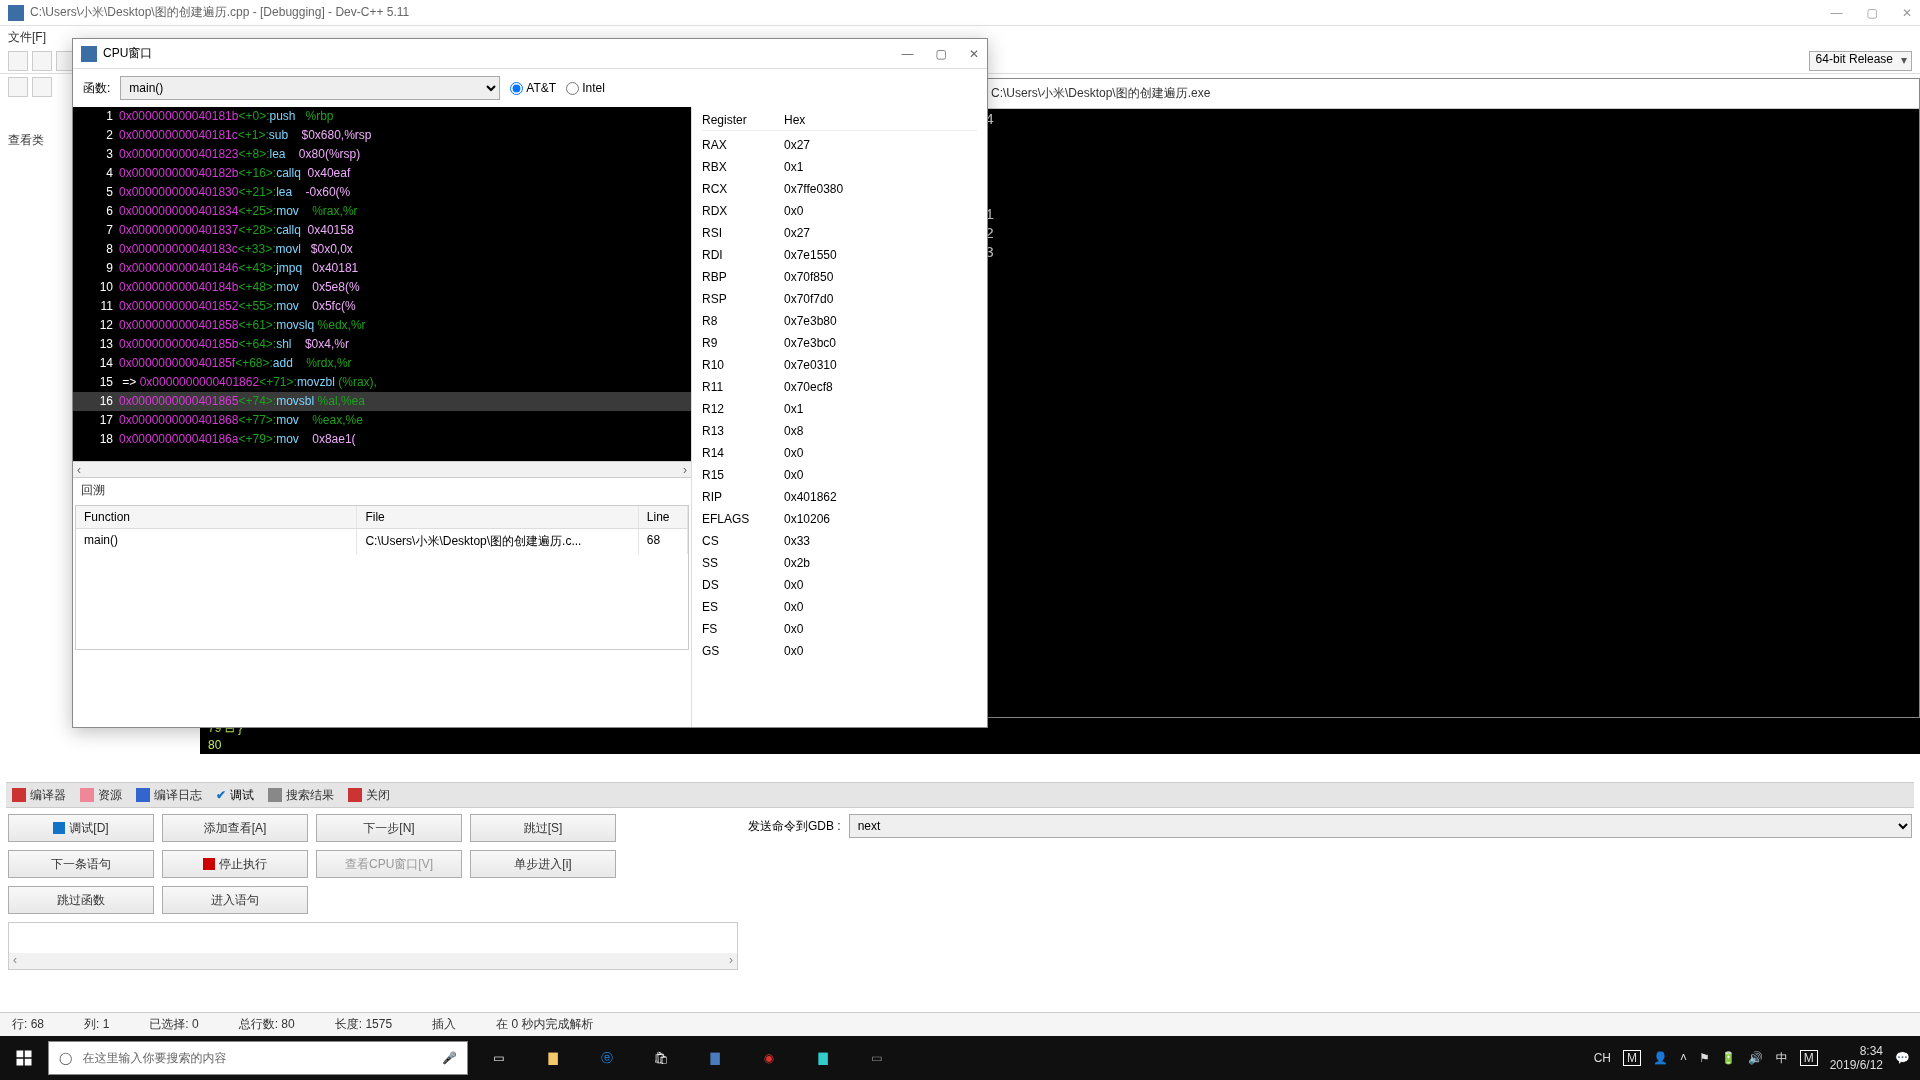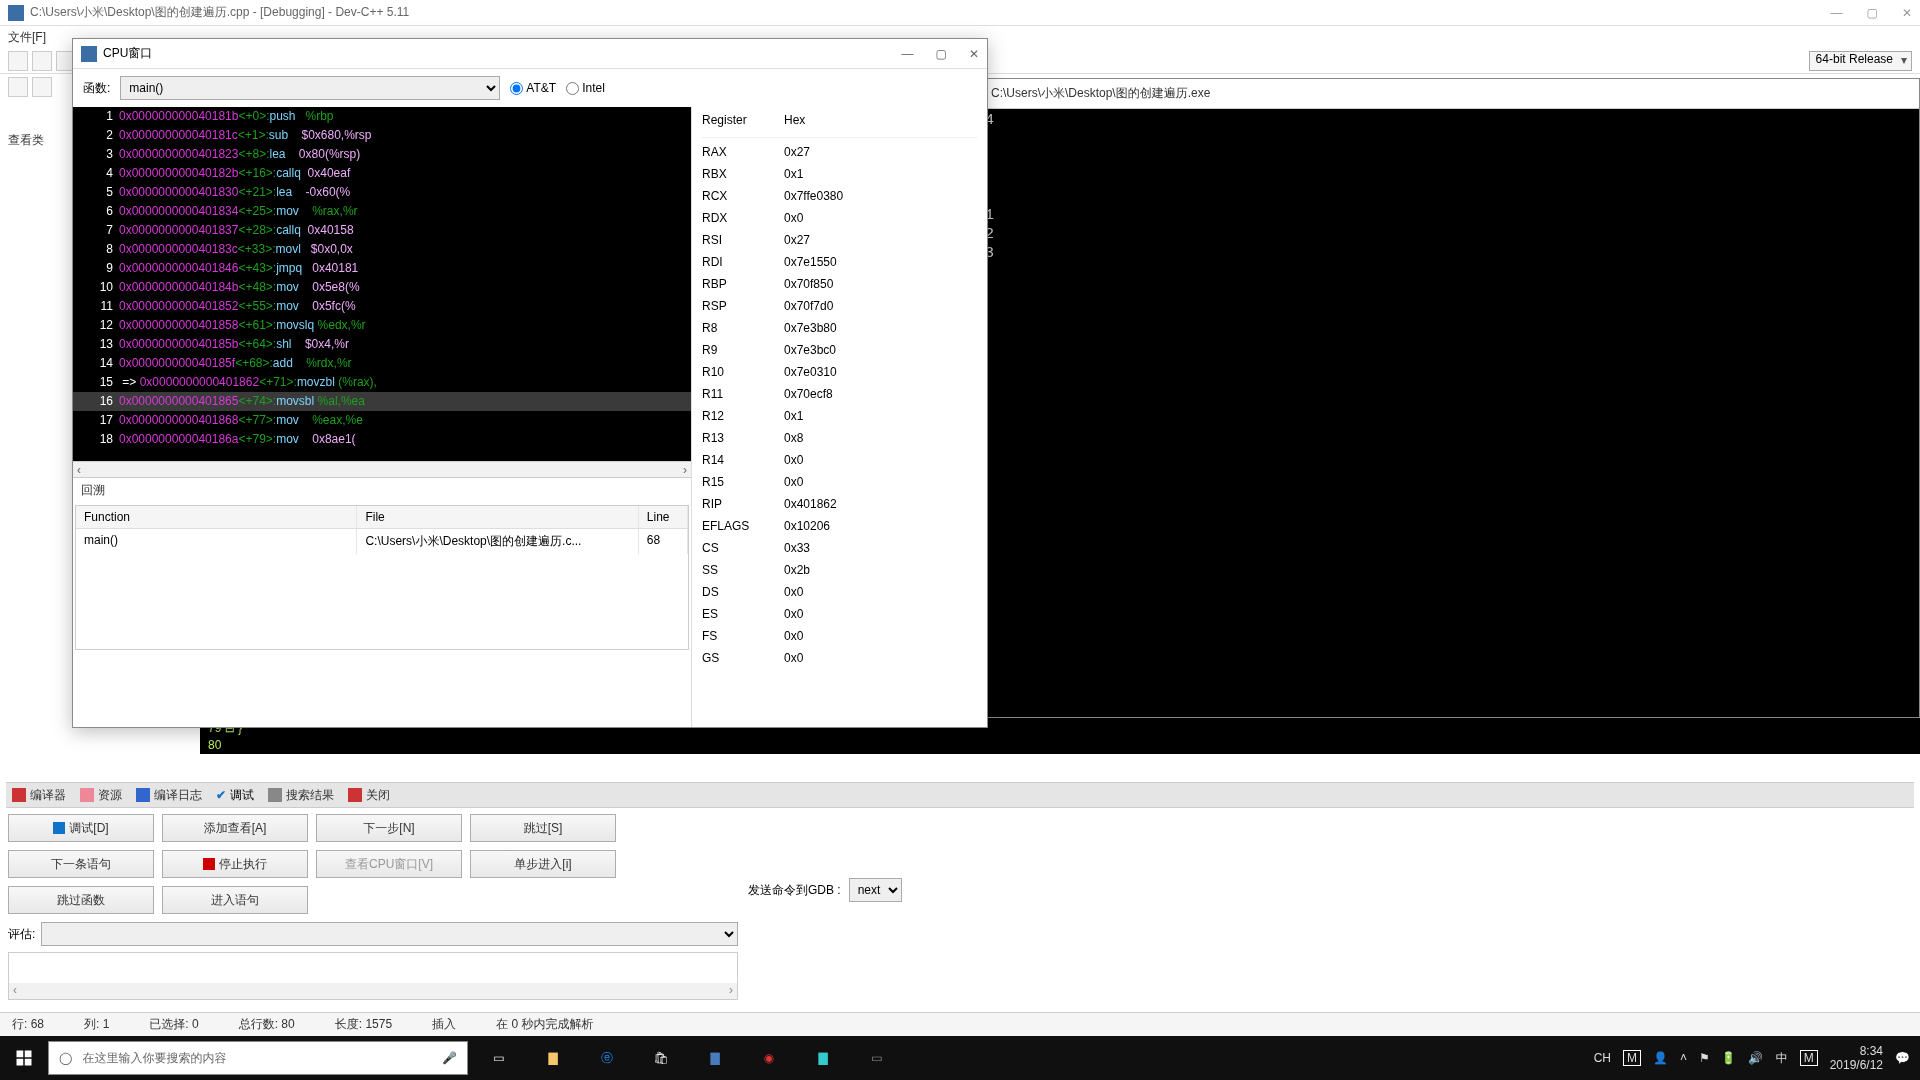--- a/index.html
+++ b/index.html
@@ -40,21 +40,21 @@
 .asm-scroll{height:16px;background:#f1f1f1;border-top:1px solid #ccc;display:flex;align-items:center;justify-content:space-between;padding:0 4px;color:#666}
 .backtrace{border-top:1px solid #ccc}
 .bt-title{padding:4px 8px;color:#333}
 .bt-table{border:1px solid #ccc;margin:2px}
 .bt-head,.bt-row{display:flex}
 .bt-head{background:#f5f5f5;border-bottom:1px solid #ddd}
 .bt-head div,.bt-row div{padding:4px 8px;border-right:1px solid #e5e5e5}
 .bt-f{width:288px}.bt-fi{width:288px}.bt-l{width:50px}
 .bt-body{height:120px}
 .reg-pane{flex:1;border-left:1px solid #ddd;padding:6px 10px}
-.reg-head{display:flex;font-weight:400;border-bottom:1px solid #eee;padding-bottom:10px;margin-bottom:3px}
+.reg-head{display:flex;font-weight:400;border-bottom:1px solid #eee;padding-bottom:3px;margin-bottom:3px}
 .reg-head div:first-child{width:82px}
 .reg-row{display:flex;line-height:22px}
 .reg-row div:first-child{width:82px}
 
 
 .console-win{position:absolute;left:960px;top:78px;width:960px;height:640px;background:#000;border:1px solid #888;z-index:4}
 .console-title{height:30px;background:#fff;display:flex;align-items:center;padding:0 8px;color:#333;border-bottom:1px solid #ccc}
 .console-title .ico{width:16px;height:16px;background:#444;margin-right:6px}
 .console-body{padding:2px 6px;color:#ccc;font-family:Consolas,"Courier New",monospace;font-size:15px;line-height:19px;white-space:pre}
 
@@ -75,21 +75,21 @@
 .dbg-left{width:730px}
 .dbg-btns{display:flex;flex-wrap:wrap;gap:8px;margin-bottom:8px}
 .dbg-btns button{width:146px;height:28px;border:1px solid #adadad;background:linear-gradient(#f8f8f8,#e8e8e8);display:flex;align-items:center;justify-content:center;gap:4px;color:#333}
 .dbg-btns button.disabled{color:#999}
 .dbg-btns .bi{width:12px;height:12px}
 .bi-chk{background:#1173c7}.bi-x{background:#c00}
 .eval-row{display:flex;align-items:center;gap:6px;margin-top:2px}
 .eval-row select{flex:1;height:24px;border:1px solid #aaa}
 .eval-box{margin-top:6px;height:48px;border:1px solid #ccc;position:relative}
 .eval-box .sc{position:absolute;bottom:0;left:0;right:0;height:16px;background:#f1f1f1;display:flex;justify-content:space-between;padding:0 4px;color:#888}
-.dbg-right{flex:1;display:flex;flex-direction:row}
+.dbg-right{flex:1;display:flex;flex-direction:column}
 .gdb-row{display:flex;align-items:center;gap:8px;margin-bottom:8px}
 .gdb-row select{flex:1;height:24px;border:1px solid #aaa;padding:0 4px}
 .gdb-out{flex:1;border:1px solid #ccc;padding:8px 10px;font-family:Consolas,monospace;color:#444;line-height:18px;position:relative}
 .gdb-out .vscroll{position:absolute;right:0;top:0;bottom:0;width:16px;background:#f1f1f1}
 .gdb-out .vscroll .thumb{position:absolute;left:2px;right:2px;top:2px;height:14px;background:#c0c0c0}
 
 
 .status{position:absolute;left:0;top:1012px;right:0;height:24px;background:#f5f5f5;border-top:1px solid #ccc;display:flex;align-items:center;gap:40px;padding:0 12px;color:#333}
 
 
@@ -384,24 +384,20 @@
       <button>
           <span>单步进入[i]</span>
         </button>
       <button>
           <span>跳过函数</span>
         </button>
       <button>
           <span>进入语句</span>
         </button>
     </div>
-    <div class="eval-row">
-      <span>评估:</span>
-      <select></select>
-    </div>
     <div class="eval-box">
       <div class="sc">
           <span>‹</span>
           <span>›</span>
         </div>
     </div>
   </div>
   <div class="dbg-right">
     <div class="gdb-row">
       <span>发送命令到GDB :</span>

